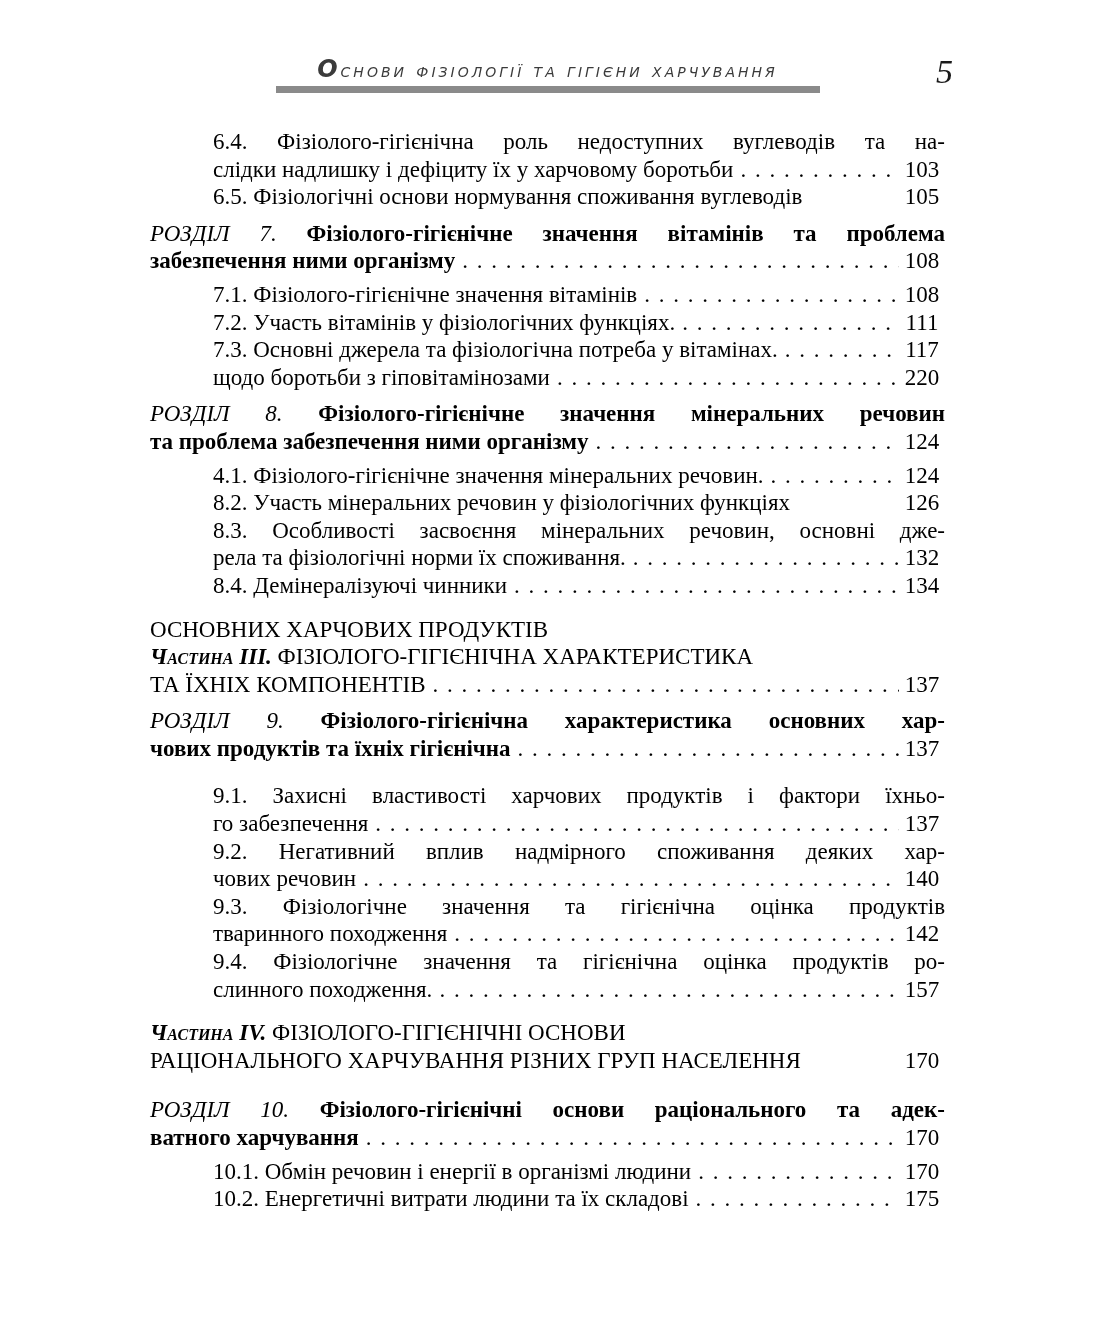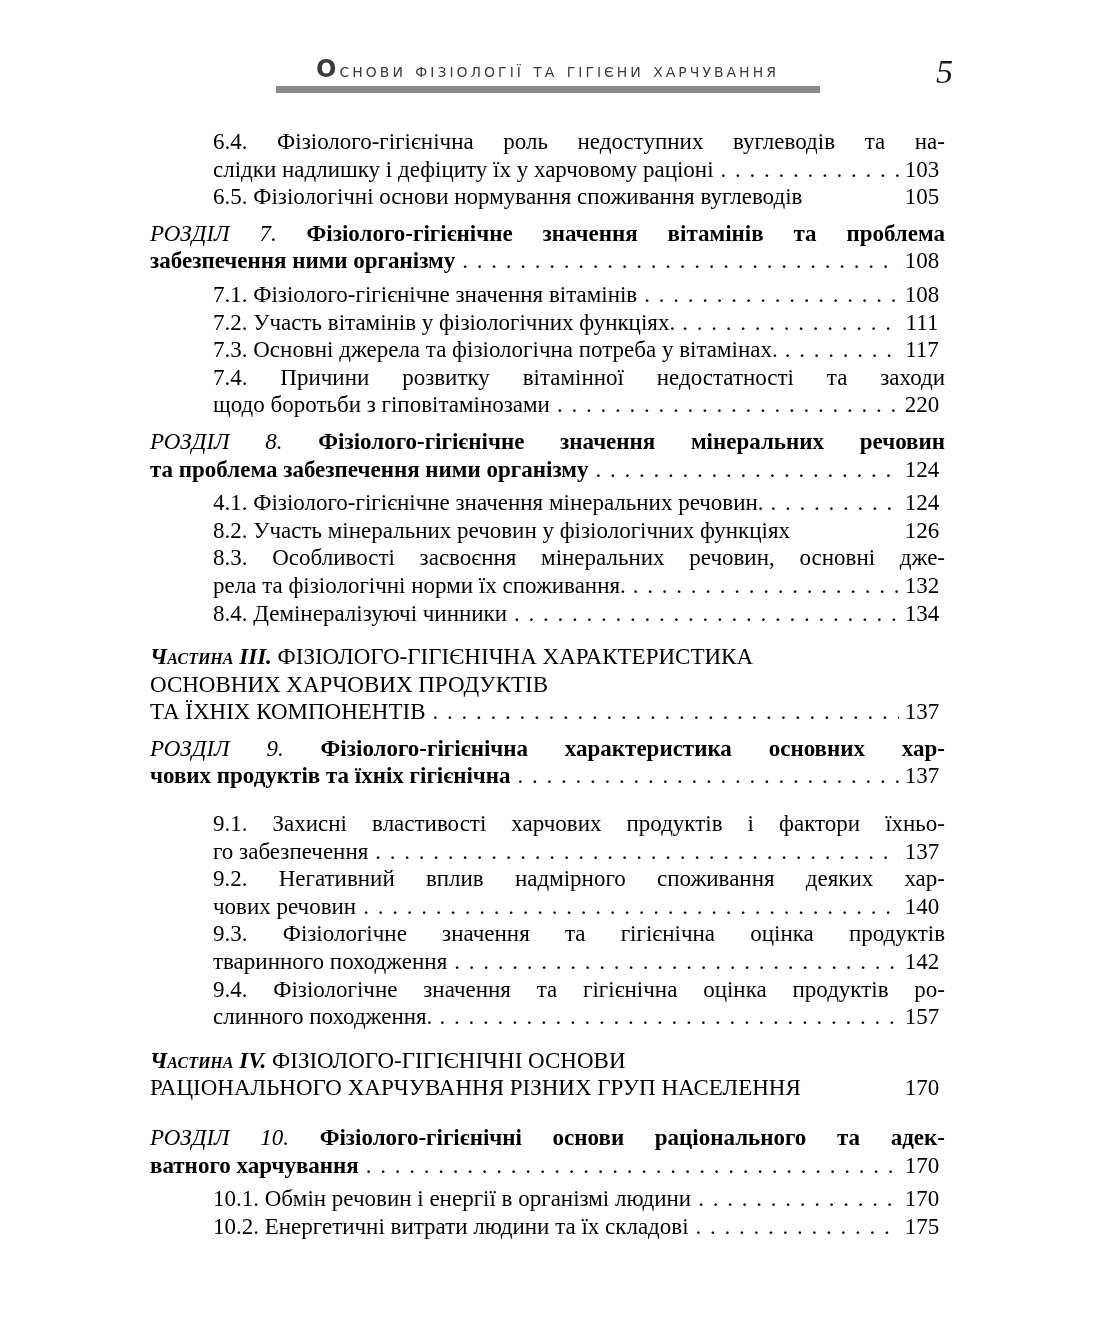--- a/index.html
+++ b/index.html
@@ -8,20 +8,21 @@
     font-family:"Liberation Serif", serif;
     overflow:hidden;
   }
   .page{position:relative;width:1095px;height:1339px;background:#fff;}
 
   
   .running-head{position:relative;padding-top:57px;}
   .rh-text{
     text-align:center;
     font-family:"DejaVu Sans", sans-serif;
+    font-style:italic;
     font-variant:small-caps;
     letter-spacing:3px;
     font-size:20px;
     color:#3b3b3b;
     line-height:24px;
   }
   .rh-text::first-letter{font-weight:bold;font-size:24px;}
   .rh-bar{width:544px;height:7px;background:#8a8a8a;margin:4px auto 0;}
   .rh-page{
     position:absolute;top:52px;right:142px;
@@ -59,21 +60,21 @@
   <div class="running-head">
     <div class="rh-text">Основи фізіології та гігієни харчування</div>
     <div class="rh-bar"></div>
     <div class="rh-page">5</div>
   </div>
 
   <div class="toc" id="toc">
       <div class="entry e-sub">
         <div class="line just"><span class="seg">6.4. Фізіолого-гігієнічна роль недоступних вуглеводів та на-</span></div>
         <div class="line row">
-          <span class="txt"><span class="seg">слідки надлишку і дефіциту їх у харчовому раціоні</span></span>
+          <span class="txt"><span class="seg">слідки надлишку і дефіциту їх у харчовому боротьби</span></span>
           <span class="leader">. . . . . . . . . . . . . . . . . . . . . . . . . . . . . . . . . . . . . . . . . . . . . . . . . . . . . . . . . . . . </span>
           <span class="pg">103</span>
         </div>
       </div>
       <div class="entry e-sub">
         <div class="line row">
           <span class="txt"><span class="seg">6.5. Фізіологічні основи нормування споживання вуглеводів</span></span>
           <span class="leader"></span>
           <span class="pg">105</span>
         </div>
@@ -101,21 +102,20 @@
         </div>
       </div>
       <div class="entry e-sub">
         <div class="line row">
           <span class="txt"><span class="seg">7.3. Основні джерела та фізіологічна потреба у вітамінах.</span></span>
           <span class="leader">. . . . . . . . . . . . . . . . . . . . . . . . . . . . . . . . . . . . . . . . . . . . . . . . . . . . . . . . . . . . </span>
           <span class="pg">117</span>
         </div>
       </div>
       <div class="entry e-sub">
-        <div class="line just"><span class="seg">7.4. Причини розвитку вітамінної недостатності та заходи</span></div>
         <div class="line row">
           <span class="txt"><span class="seg">щодо боротьби з гіповітамінозами</span></span>
           <span class="leader">. . . . . . . . . . . . . . . . . . . . . . . . . . . . . . . . . . . . . . . . . . . . . . . . . . . . . . . . . . . . </span>
           <span class="pg">220</span>
         </div>
       </div>
       <div class="entry e-chapter">
         <div class="line just"><span class="seg seg-it">РОЗДІЛ 8. </span><span class="seg seg-b">Фізіолого-гігієнічне значення мінеральних речовин</span></div>
         <div class="line row">
           <span class="txt"><span class="seg seg-b">та проблема забезпечення ними організму</span></span>
@@ -146,22 +146,22 @@
         </div>
       </div>
       <div class="entry e-sub">
         <div class="line row">
           <span class="txt"><span class="seg">8.4. Демінералізуючі чинники</span></span>
           <span class="leader">. . . . . . . . . . . . . . . . . . . . . . . . . . . . . . . . . . . . . . . . . . . . . . . . . . . . . . . . . . . . </span>
           <span class="pg">134</span>
         </div>
       </div>
       <div class="entry e-part">
+        <div class="line"><span class="seg">ОСНОВНИХ ХАРЧОВИХ ПРОДУКТІВ</span></div>
         <div class="line"><span class="seg seg-pn">Частина III. </span><span class="seg">ФІЗІОЛОГО-ГІГІЄНІЧНА ХАРАКТЕРИСТИКА</span></div>
-        <div class="line"><span class="seg">ОСНОВНИХ ХАРЧОВИХ ПРОДУКТІВ</span></div>
         <div class="line row">
           <span class="txt"><span class="seg">ТА ЇХНІХ КОМПОНЕНТІВ</span></span>
           <span class="leader">. . . . . . . . . . . . . . . . . . . . . . . . . . . . . . . . . . . . . . . . . . . . . . . . . . . . . . . . . . . . </span>
           <span class="pg">137</span>
         </div>
       </div>
       <div class="entry e-chapter">
         <div class="line just"><span class="seg seg-it">РОЗДІЛ 9. </span><span class="seg seg-b">Фізіолого-гігієнічна характеристика основних хар-</span></div>
         <div class="line row">
           <span class="txt"><span class="seg seg-b">чових продуктів та їхніх гігієнічна</span></span>

